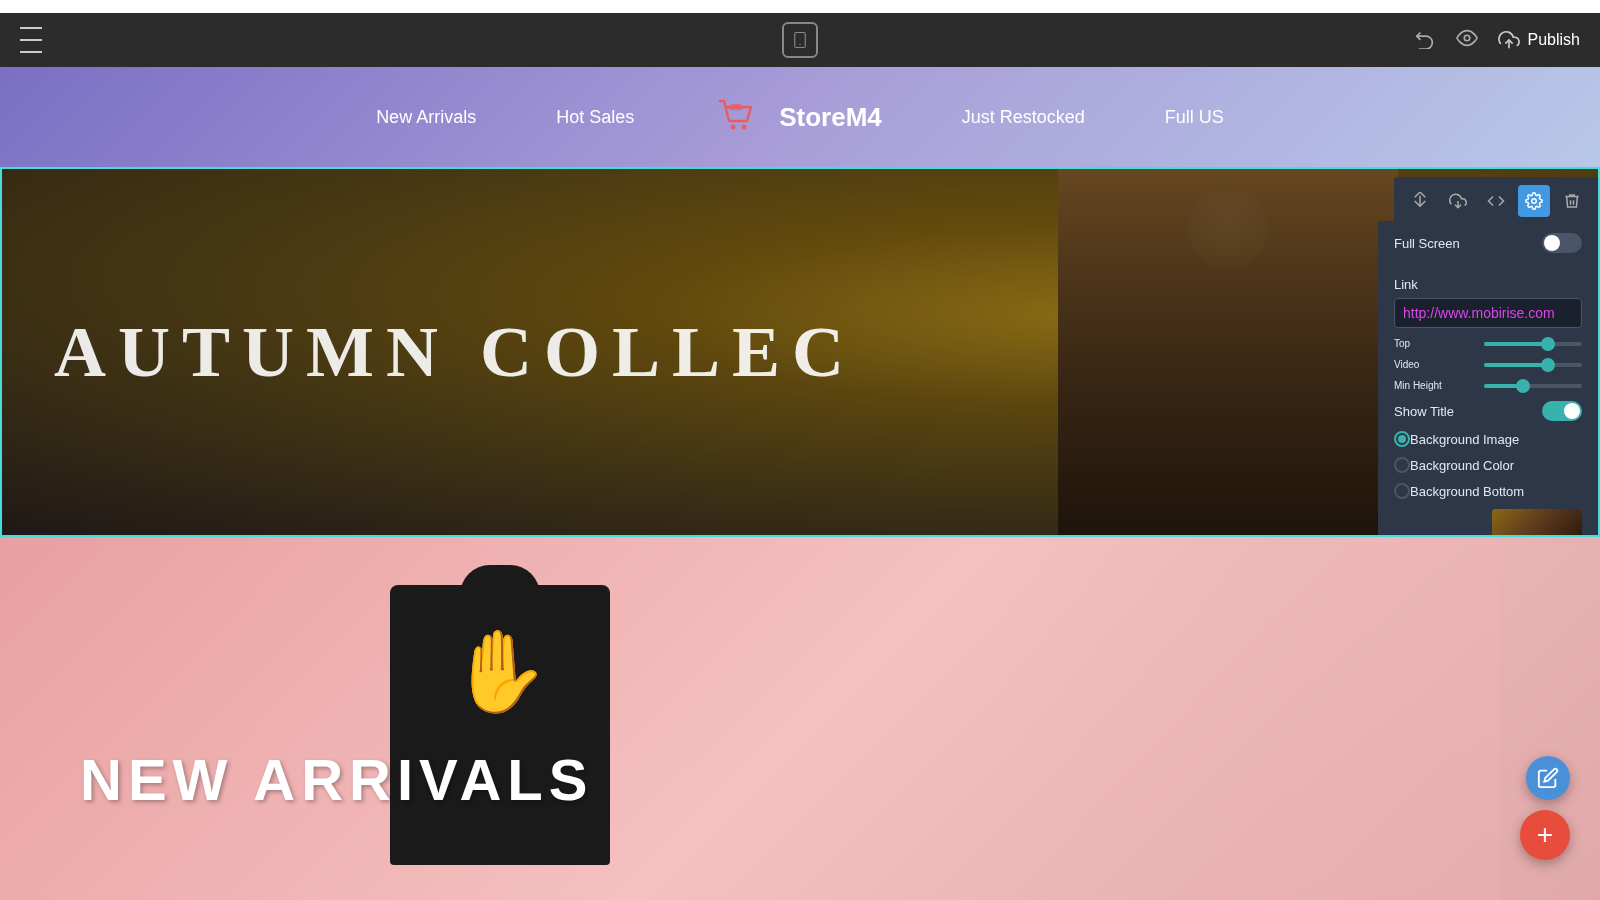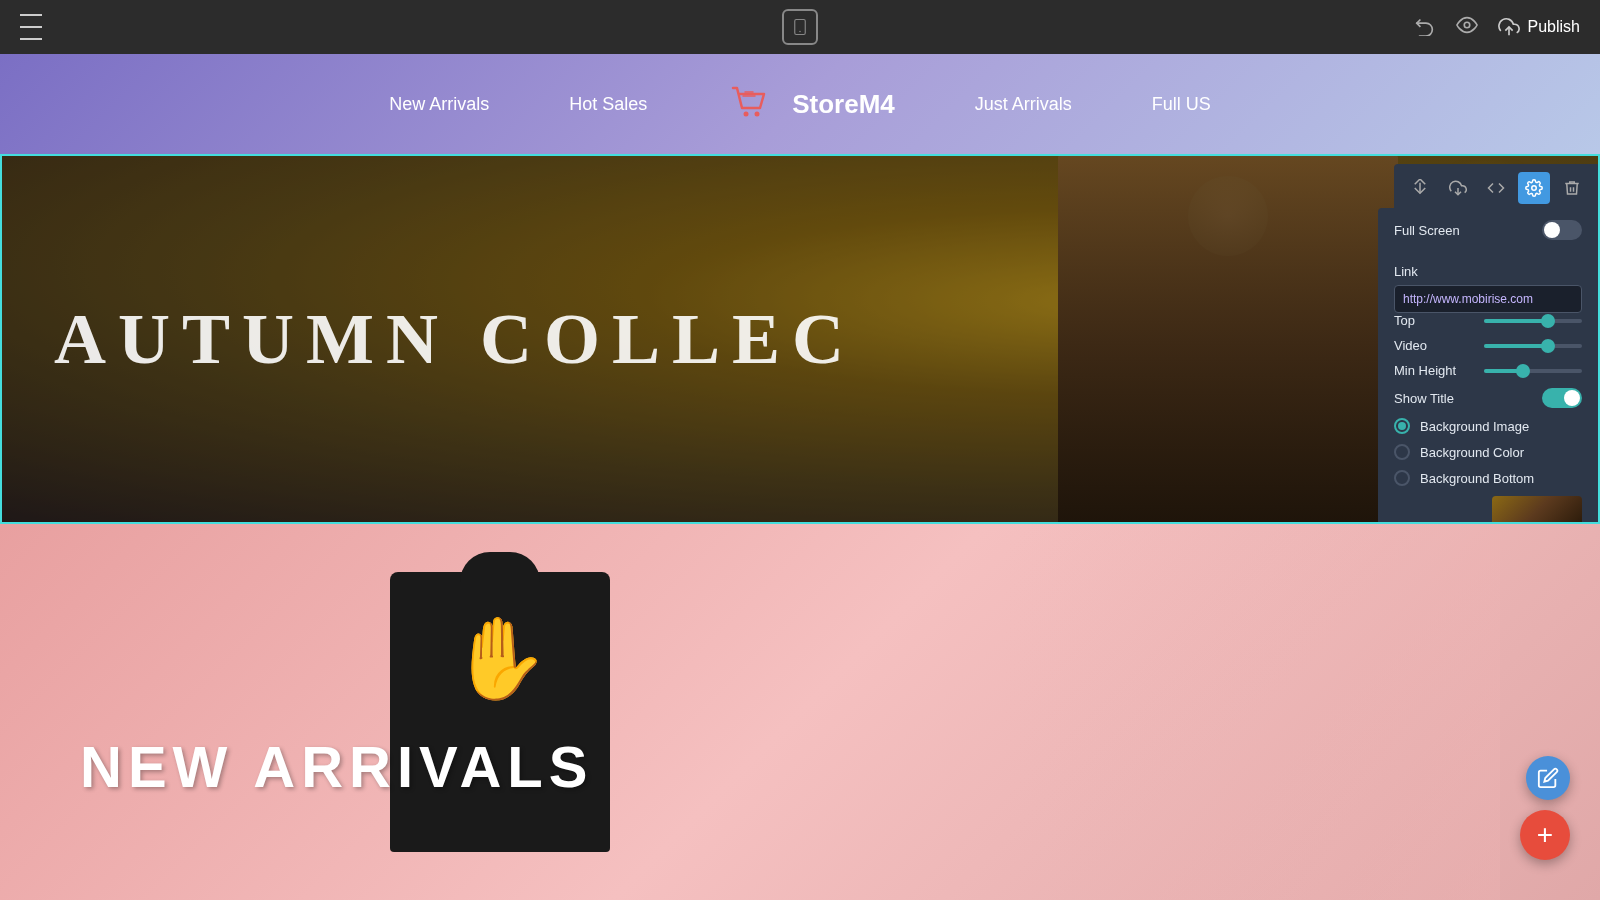--- a/index.html
+++ b/index.html
@@ -9,20 +9,21 @@
     .top-bar {
       width: 100%;
       height: 54px;
       background: #2c2c2c;
       display: flex;
       align-items: center;
       justify-content: space-between;
       padding: 0 20px;
       position: relative;
       z-index: 100;
+      margin-top: 13px;
     }
     .top-bar-left { display: flex; align-items: center; gap: 6px; cursor: pointer; }
     .hamburger-line { width: 22px; height: 2px; background: #ccc; display: block; margin: 3px 0; }
     .top-bar-center { position: absolute; left: 50%; transform: translateX(-50%); }
     .phone-icon { width: 36px; height: 36px; border: 2px solid #888; border-radius: 6px; display: flex; align-items: center; justify-content: center; }
     .phone-icon svg { width: 18px; height: 18px; fill: none; stroke: #888; stroke-width: 1.5; }
     .top-bar-right { display: flex; align-items: center; gap: 20px; }
     .tb-icon { cursor: pointer; opacity: 0.8; }
     .tb-icon svg { width: 22px; height: 22px; fill: none; stroke: #ccc; stroke-width: 1.8; }
     .publish-btn {
@@ -168,32 +169,33 @@
       transition: left 0.2s;
     }
     .toggle.off .toggle-thumb { left: 2px; }
     .toggle.on .toggle-thumb { left: 22px; }
 
     .link-input {
       width: 100%;
       background: #1a202c;
       border: 1px solid #4a5568;
       border-radius: 4px;
-      color: #c4b5fd;
-      font-size: 12px;
+      color: #d946ef;
+      font-size: 14px;
       padding: 6px 8px;
+      margin-bottom: 10px;
     }
 
     .slider-row {
       display: flex;
       align-items: center;
       justify-content: space-between;
       margin-bottom: 10px;
     }
-    .slider-label { color: #e2e8f0; font-size: 13px; flex-shrink: 0; width: 80px; }
+    .slider-label { color: #e2e8f0; font-size: 10px; flex-shrink: 0; width: 80px; }
     .slider-track {
       flex: 1;
       height: 4px;
       background: #4a5568;
       border-radius: 2px;
       position: relative;
       margin-left: 10px;
     }
     .slider-fill {
       height: 100%;
@@ -205,21 +207,20 @@
       top: -5px;
       width: 14px; height: 14px;
       border-radius: 50%;
       background: #38b2ac;
       transform: translateX(-50%);
     }
 
     .radio-row {
       display: flex;
       align-items: center;
-      gap: 10px;
       margin-bottom: 10px;
     }
     .radio-circle {
       width: 16px; height: 16px;
       border-radius: 50%;
       border: 2px solid #4a5568;
       flex-shrink: 0;
       display: flex; align-items: center; justify-content: center;
       cursor: pointer;
     }
@@ -312,21 +313,21 @@
     <div>
       <svg width="44" height="44" viewBox="0 0 44 44" fill="none" xmlns="http://www.w3.org/2000/svg">
         <path d="M6 8h4l5 20h18l4-14H13" stroke="#e85d5d" stroke-width="2.5" stroke-linecap="round" stroke-linejoin="round"></path>
         <circle cx="19" cy="34" r="2.5" fill="#e85d5d"></circle>
         <circle cx="30" cy="34" r="2.5" fill="#e85d5d"></circle>
         <path d="M16 16h12M18 12h8" stroke="#e85d5d" stroke-width="1.5" stroke-linecap="round"></path>
       </svg>
     </div>
     <span style="color:#fff;font-size:26px;font-weight:bold;">StoreM4</span>
   </div>
-  <a class="nav-link">Just Arrivals</a>
+  <a class="nav-link">Just Restocked</a>
   <a class="nav-link">Full US</a>
 </div>
 
 <div class="main-content">
 
   <div class="hero-section">
     <div class="hero-bg"></div>
     <div class="hero-overlay"></div>
 
     <div style="position:absolute;top:30px;right:80px;width:60px;height:60px;border-radius:50%;background:rgba(255,200,50,0.4);filter:blur(15px);"></div>

